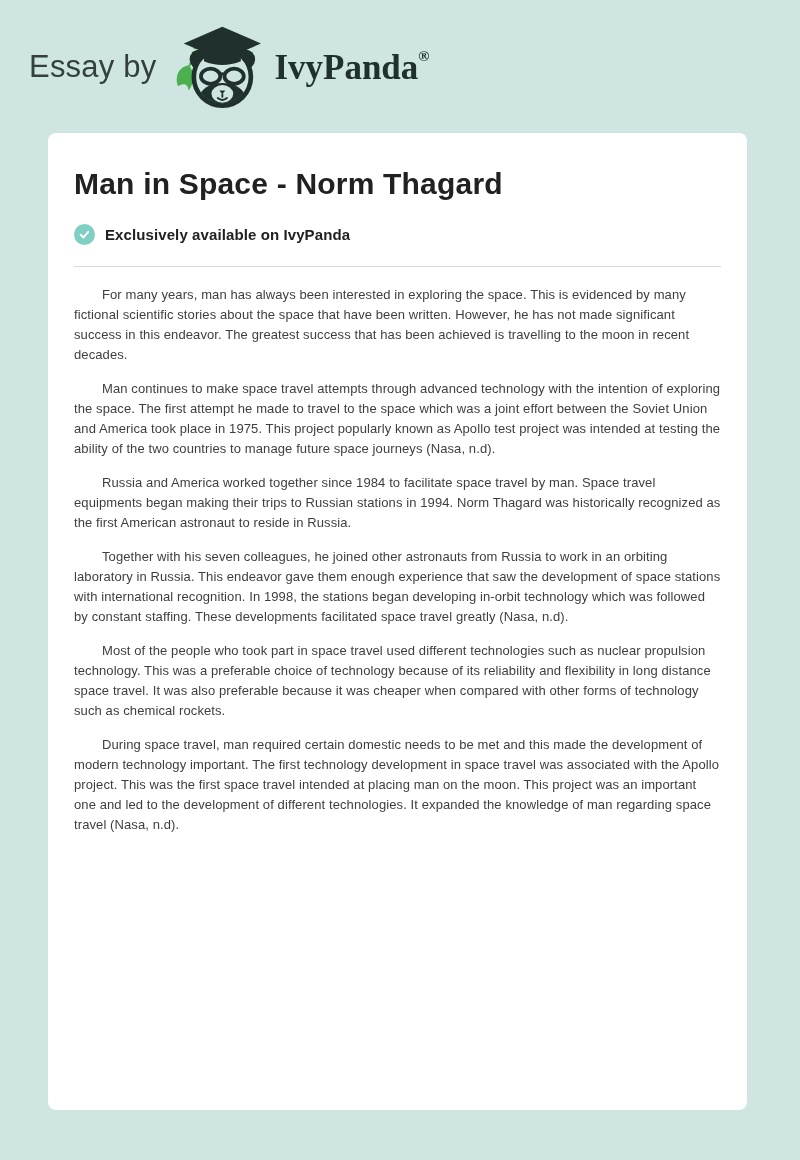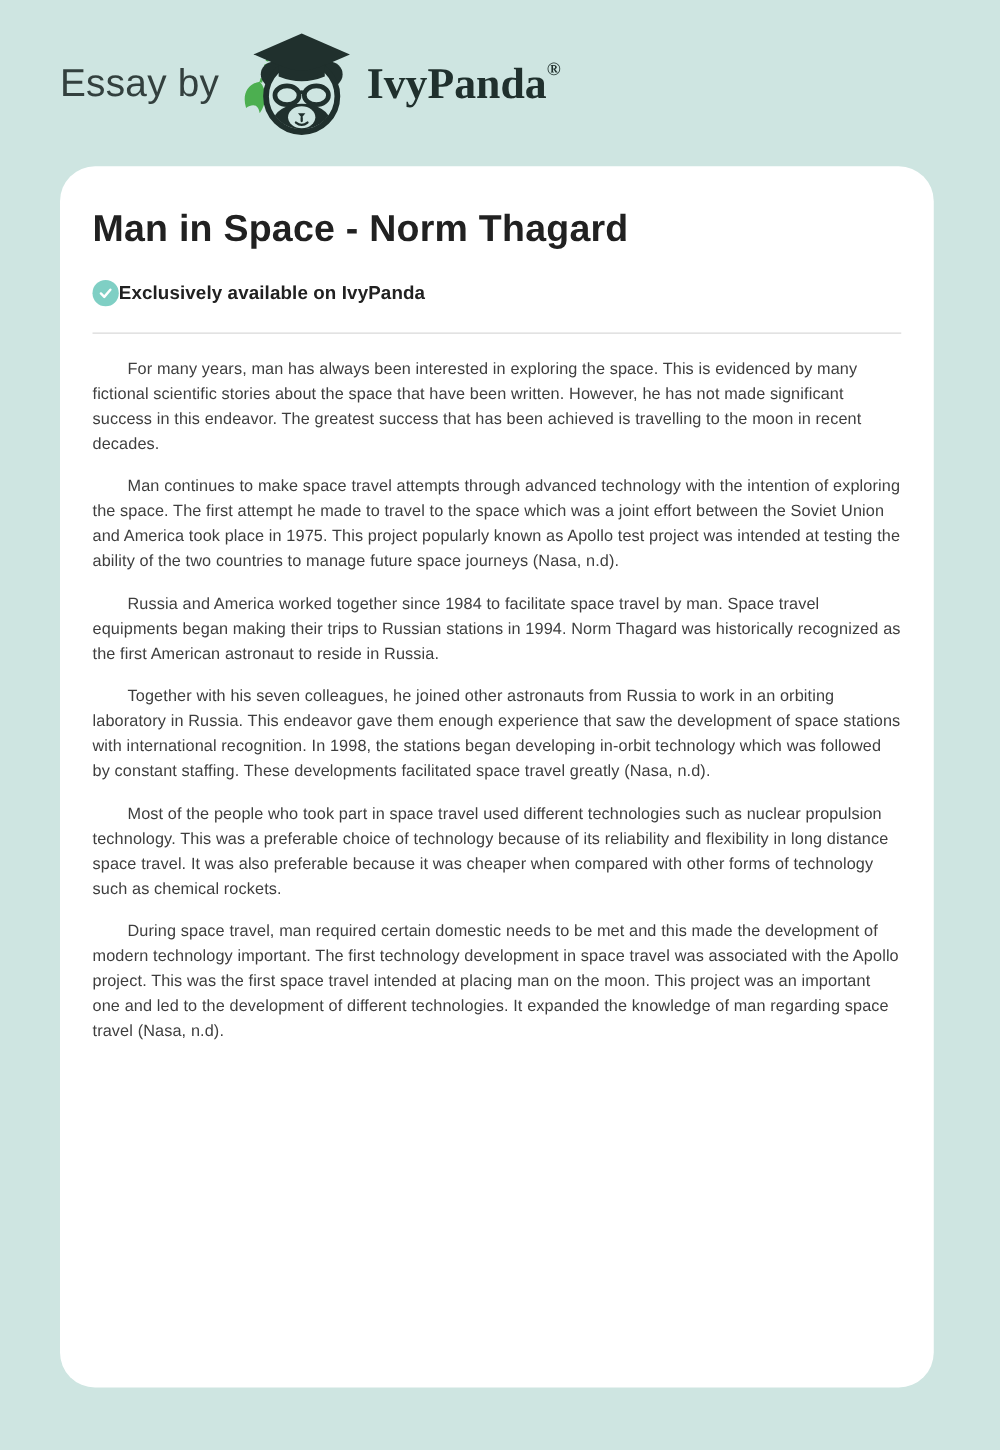--- a/index.html
+++ b/index.html
@@ -17,21 +17,21 @@
   html,body{margin:0;padding:0;}
   body{
     width:800px;height:1160px;
     background:var(--page-bg);
     font-family:"Liberation Sans",sans-serif;
     overflow:hidden;
   }
   .header{
     height:133px;
     display:flex;align-items:center;
-    padding-left:48px;
+    padding-left:29px;
   }
   .essay-by{
     font-size:31px;
     color:var(--header-text);
     letter-spacing:.2px;
     margin-right:16px;
   }
   .logo{display:flex;align-items:center;}
   .logo svg{display:block;}
   .brand{
@@ -40,33 +40,33 @@
     color:var(--ink);
     margin-left:8px;
     line-height:1;
   }
   .brand sup{font-size:15px;vertical-align:18px;font-weight:700;}
   .card{
     width:699px;
     margin-left:48px;
     min-height:977px;
     background:var(--card-bg);
-    border-radius:28px;
+    border-radius:8px;
     padding:34px 26px 70px 26px;
   }
   .card h1{
     margin:0 0 24px 0;
     font-size:30px;
     line-height:1.1;
     color:var(--title-ink);
     letter-spacing:.2px;
     font-weight:700;
   }
   .badge-row{
-    display:flex;align-items:center;gap:0;
+    display:flex;align-items:center;gap:10px;
     margin-bottom:21px;
   }
   .check-circle{
     width:21px;height:21px;border-radius:50%;
     background:var(--badge-teal);
     display:flex;align-items:center;justify-content:center;
     flex:0 0 auto;
   }
   .check-circle svg{display:block;}
   .badge-label{

